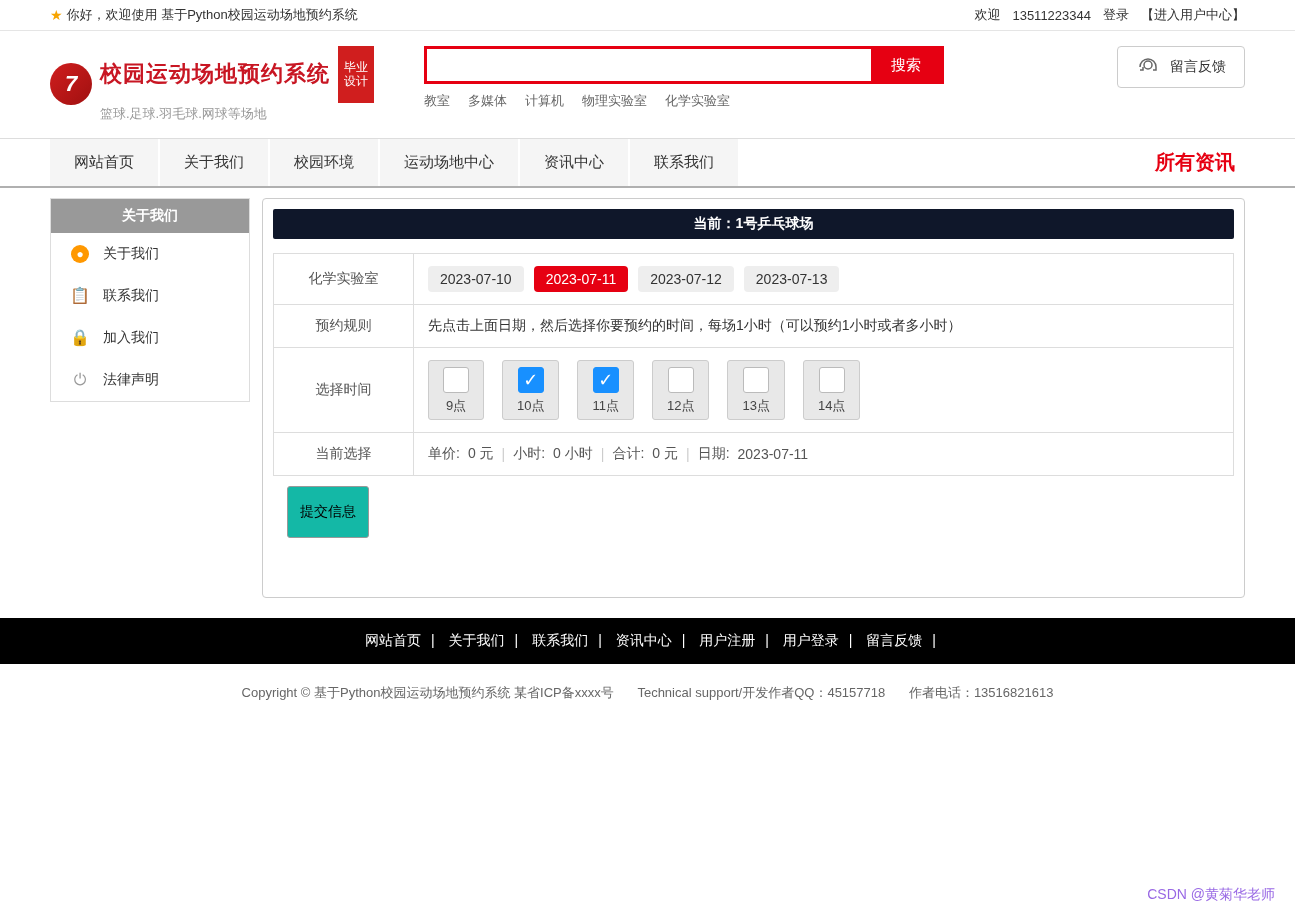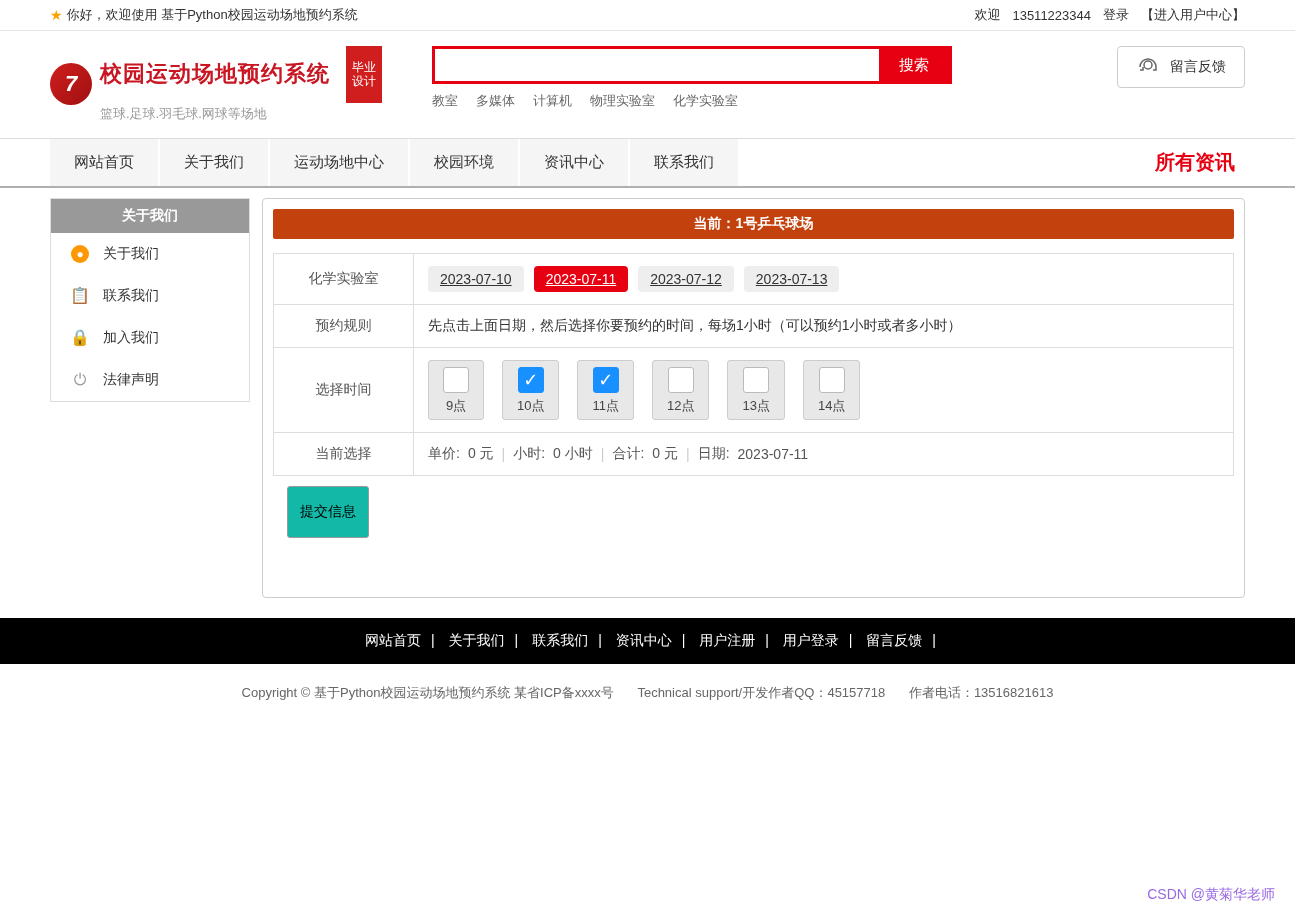--- a/index.html
+++ b/index.html
@@ -10,21 +10,21 @@
     .topbar-left { display: flex; align-items: center; gap: 4px; }
     .star-icon { color: #f7a400; font-size: 14px; }
     .topbar-right { display: flex; align-items: center; gap: 12px; }
     .topbar-link { color: #333; text-decoration: none; }
     
     
     .header { padding: 15px 50px; display: flex; align-items: flex-start; gap: 50px; }
     .logo-area { display: flex; align-items: center; gap: 8px; }
     .logo-circle { width: 42px; height: 42px; border-radius: 50%; background: linear-gradient(135deg, #d01e1e, #a01010); display: flex; align-items: center; justify-content: center; color: #fff; font-size: 22px; font-weight: bold; font-style: italic; }
     .logo-text { display: flex; flex-direction: column; }
-    .logo-title-row { display: flex; align-items: center; gap: 16px; }
+    .logo-title-row { display: flex; align-items: center; gap: 8px; }
     .logo-title { color: #c81623; font-size: 22px; font-weight: bold; letter-spacing: 1px; }
     .logo-badge { background: #d01e1e; color: #fff; font-size: 12px; padding: 14px 6px; line-height: 1.2; text-align: center; }
     .logo-sub { color: #999; font-size: 13px; margin-top: 2px; }
     
     .search-area { flex: 0 0 520px; }
     .search-box { display: flex; border: 3px solid #e60012; }
     .search-input { flex: 1; border: none; padding: 8px 10px; font-size: 14px; outline: none; }
     .search-btn { background: #e60012; color: #fff; border: none; padding: 0 20px; font-size: 15px; cursor: pointer; }
     .search-tags { margin-top: 8px; display: flex; gap: 18px; font-size: 13px; text-align: right; }
     .search-tags a { color: #666; text-decoration: none; }
@@ -46,28 +46,28 @@
     .sidebar-list { list-style: none; }
     .sidebar-item { padding: 12px 20px; display: flex; align-items: center; gap: 14px; cursor: pointer; font-size: 14px; }
     .sidebar-icon { width: 18px; height: 18px; display: inline-flex; align-items: center; justify-content: center; border-radius: 50%; font-size: 12px; }
     .icon-orange { background: #ff9800; color: #fff; }
     .icon-blue { color: #2196f3; font-size: 16px; }
     .icon-red { color: #e60012; font-size: 16px; }
     .icon-gray { color: #999; font-size: 16px; }
     
     
     .content { flex: 1; border: 1px solid #ccc; border-radius: 4px; padding: 10px; }
-    .content-title { background: #c2410c; color: #fff; text-align: center; padding: 6px 0; font-weight: bold; border-radius: 2px; }
+    .content-title { background: #0f172a; color: #fff; text-align: center; padding: 6px 0; font-weight: bold; border-radius: 2px; }
     
     .info-table { width: 100%; border-collapse: collapse; margin-top: 14px; }
     .info-table td { border: 1px solid #ddd; padding: 12px 14px; vertical-align: middle; }
     .info-table td:first-child { width: 140px; text-align: center; background: #fff; color: #555; }
     
     .date-pills { display: flex; gap: 10px; }
-    .date-pill { background: #eee; border-radius: 4px; padding: 5px 12px; font-size: 14px; cursor: pointer; text-decoration: underline; }
+    .date-pill { background: #eee; border-radius: 4px; padding: 5px 12px; font-size: 14px; cursor: pointer; }
     .date-pill.active { background: #e60012; color: #fff; }
     
     .time-slots { display: flex; gap: 18px; }
     .time-slot { background: #e8e8e8; border: 1px solid #ccc; border-radius: 3px; padding: 6px 14px 4px; display: flex; flex-direction: column; align-items: center; gap: 4px; cursor: pointer; }
     .time-check { width: 26px; height: 26px; border: 1px solid #bbb; background: #fff; border-radius: 3px; display: flex; align-items: center; justify-content: center; }
     .time-check.checked { background: #1890ff; border-color: #1890ff; color: #fff; font-size: 18px; }
     .time-label { font-size: 13px; color: #444; }
     
     .summary-line { display: flex; gap: 8px; align-items: center; color: #555; font-size: 14px; }
     .sep { color: #ccc; }
@@ -131,22 +131,22 @@
       <circle cx="12" cy="10" r="4"></circle>
       <path d="M4 12a8 8 0 0 1 16 0v3h-3M4 15h3v-3"></path>
     </svg>
     <span>留言反馈</span>
   </div>
 </div>
 
 <div class="nav">
   <a class="nav-item">网站首页</a>
   <a class="nav-item">关于我们</a>
+  <a class="nav-item">校园环境</a>
   <a class="nav-item">运动场地中心</a>
-  <a class="nav-item">校园环境</a>
   <a class="nav-item">资讯中心</a>
   <a class="nav-item">联系我们</a>
   <span class="nav-right">所有资讯</span>
 </div>
 
 <div class="main">
   <div class="sidebar">
     <div class="sidebar-header">关于我们</div>
     <ul class="sidebar-list">
       <li class="sidebar-item">

